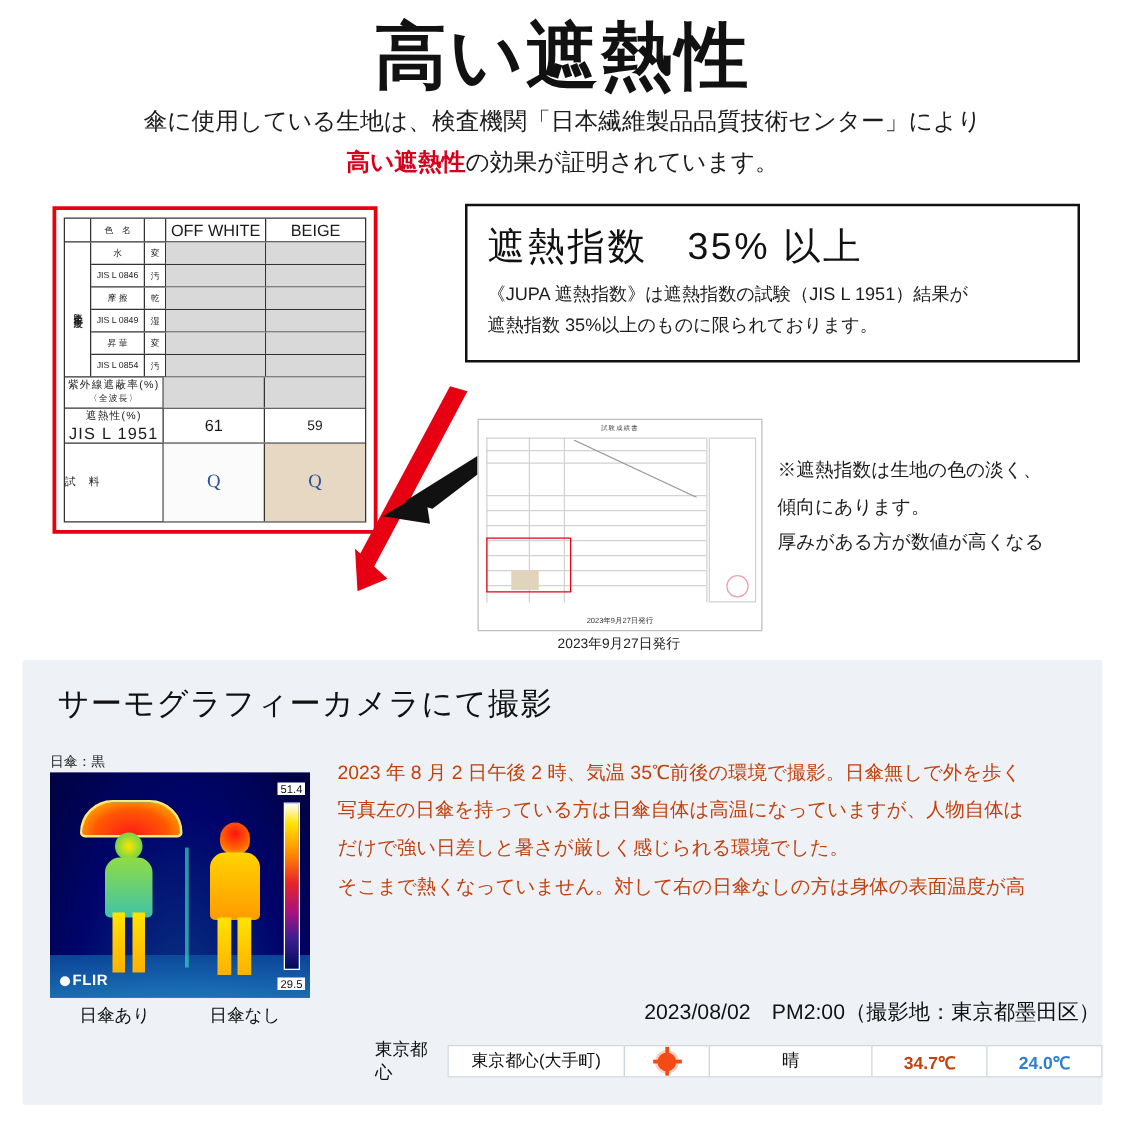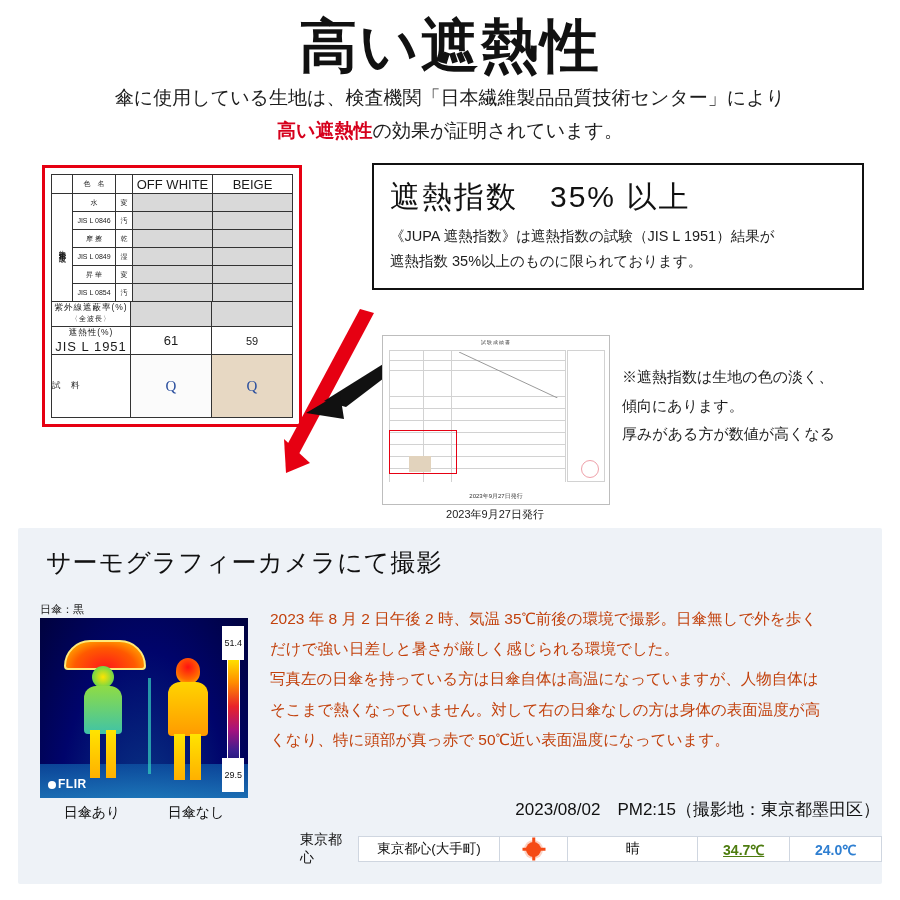--- a/index.html
+++ b/index.html
@@ -328,21 +328,21 @@
     height: 132px;
     background: linear-gradient(to bottom,#ffffff 0%,#ffe400 12%,#ff8c00 30%,#e8232a 48%,#a5127e 66%,#3b1f8f 82%,#000a5e 100%);
     border: 1px solid #fff;
   }
   .scale-hi, .scale-lo {
     position: absolute;
     right: 4px;
     background: #fff;
     color: #111;
     font-size: 9px;
-    padding: 12px 2px;
+    padding: 0 2px;
     font-family: "Liberation Sans", sans-serif;
   }
   .scale-hi { top: 8px; }
   .scale-lo { bottom: 6px; }
   .flir {
     position: absolute;
     left: 8px;
     bottom: 7px;
     color: #fff;
     font-size: 12px;
@@ -408,21 +408,21 @@
     margin-left: -1px;
     display: flex;
     align-items: center;
     justify-content: center;
     padding: 0 10px;
     color: #111;
   }
   .w-place { min-width: 120px; font-size: 13.5px; }
   .w-icon { width: 52px; }
   .w-cond { width: 120px; }
-  .w-hi { width: 78px; color: #4d7c0f; font-weight: 700; text-decoration: underline; }
+  .w-hi { width: 78px; color: #c2410c; font-weight: 700; }
   .w-lo { width: 78px; color: #2f7fd1; font-weight: 700; }
   .sun {
     width: 15px; height: 15px;
     background: #f54a14;
     border-radius: 50%;
     position: relative;
     box-shadow: 0 0 0 2px rgba(245,74,20,.25);
   }
   .sun::before, .sun::after {
     content: "";
@@ -620,27 +620,26 @@
       <div class="flir"><span class="dot"></span><span>FLIR</span></div>
     </div>
 
     <div class="cap-row">
       <span>日傘あり</span>
       <span>日傘なし</span>
     </div>
 
     <div class="thermo-text">
       <div>2023 年 8 月 2 日午後 2 時、気温 35℃前後の環境で撮影。日傘無しで外を歩く</div>
+      <div>写真左の日傘を持っている方は日傘自体は高温になっていますが、人物自体は</div>
       <div>だけで強い日差しと暑さが厳しく感じられる環境でした。</div>
-      <div>写真左の日傘を持っている方は日傘自体は高温になっていますが、人物自体は</div>
       <div>そこまで熱くなっていません。対して右の日傘なしの方は身体の表面温度が高</div>
-      <div>くなり、特に頭部が真っ赤で 50℃近い表面温度になっています。</div>
-    </div>
-
-    <div class="thermo-stamp">2023/08/02　PM2:15（撮影地：東京都墨田区）</div>
+    </div>
+
+    <div class="thermo-stamp">2023/08/02　PM2:00（撮影地：東京都墨田区）</div>
 
     <div class="weather">
       <div class="w-label">東京都心</div>
       <div class="w-cell w-place">東京都心(大手町)</div>
       <div class="w-cell w-icon">
           <span class="sun"></span>
         </div>
       <div class="w-cell w-cond">晴</div>
       <div class="w-cell w-hi">34.7℃</div>
       <div class="w-cell w-lo">24.0℃</div>

